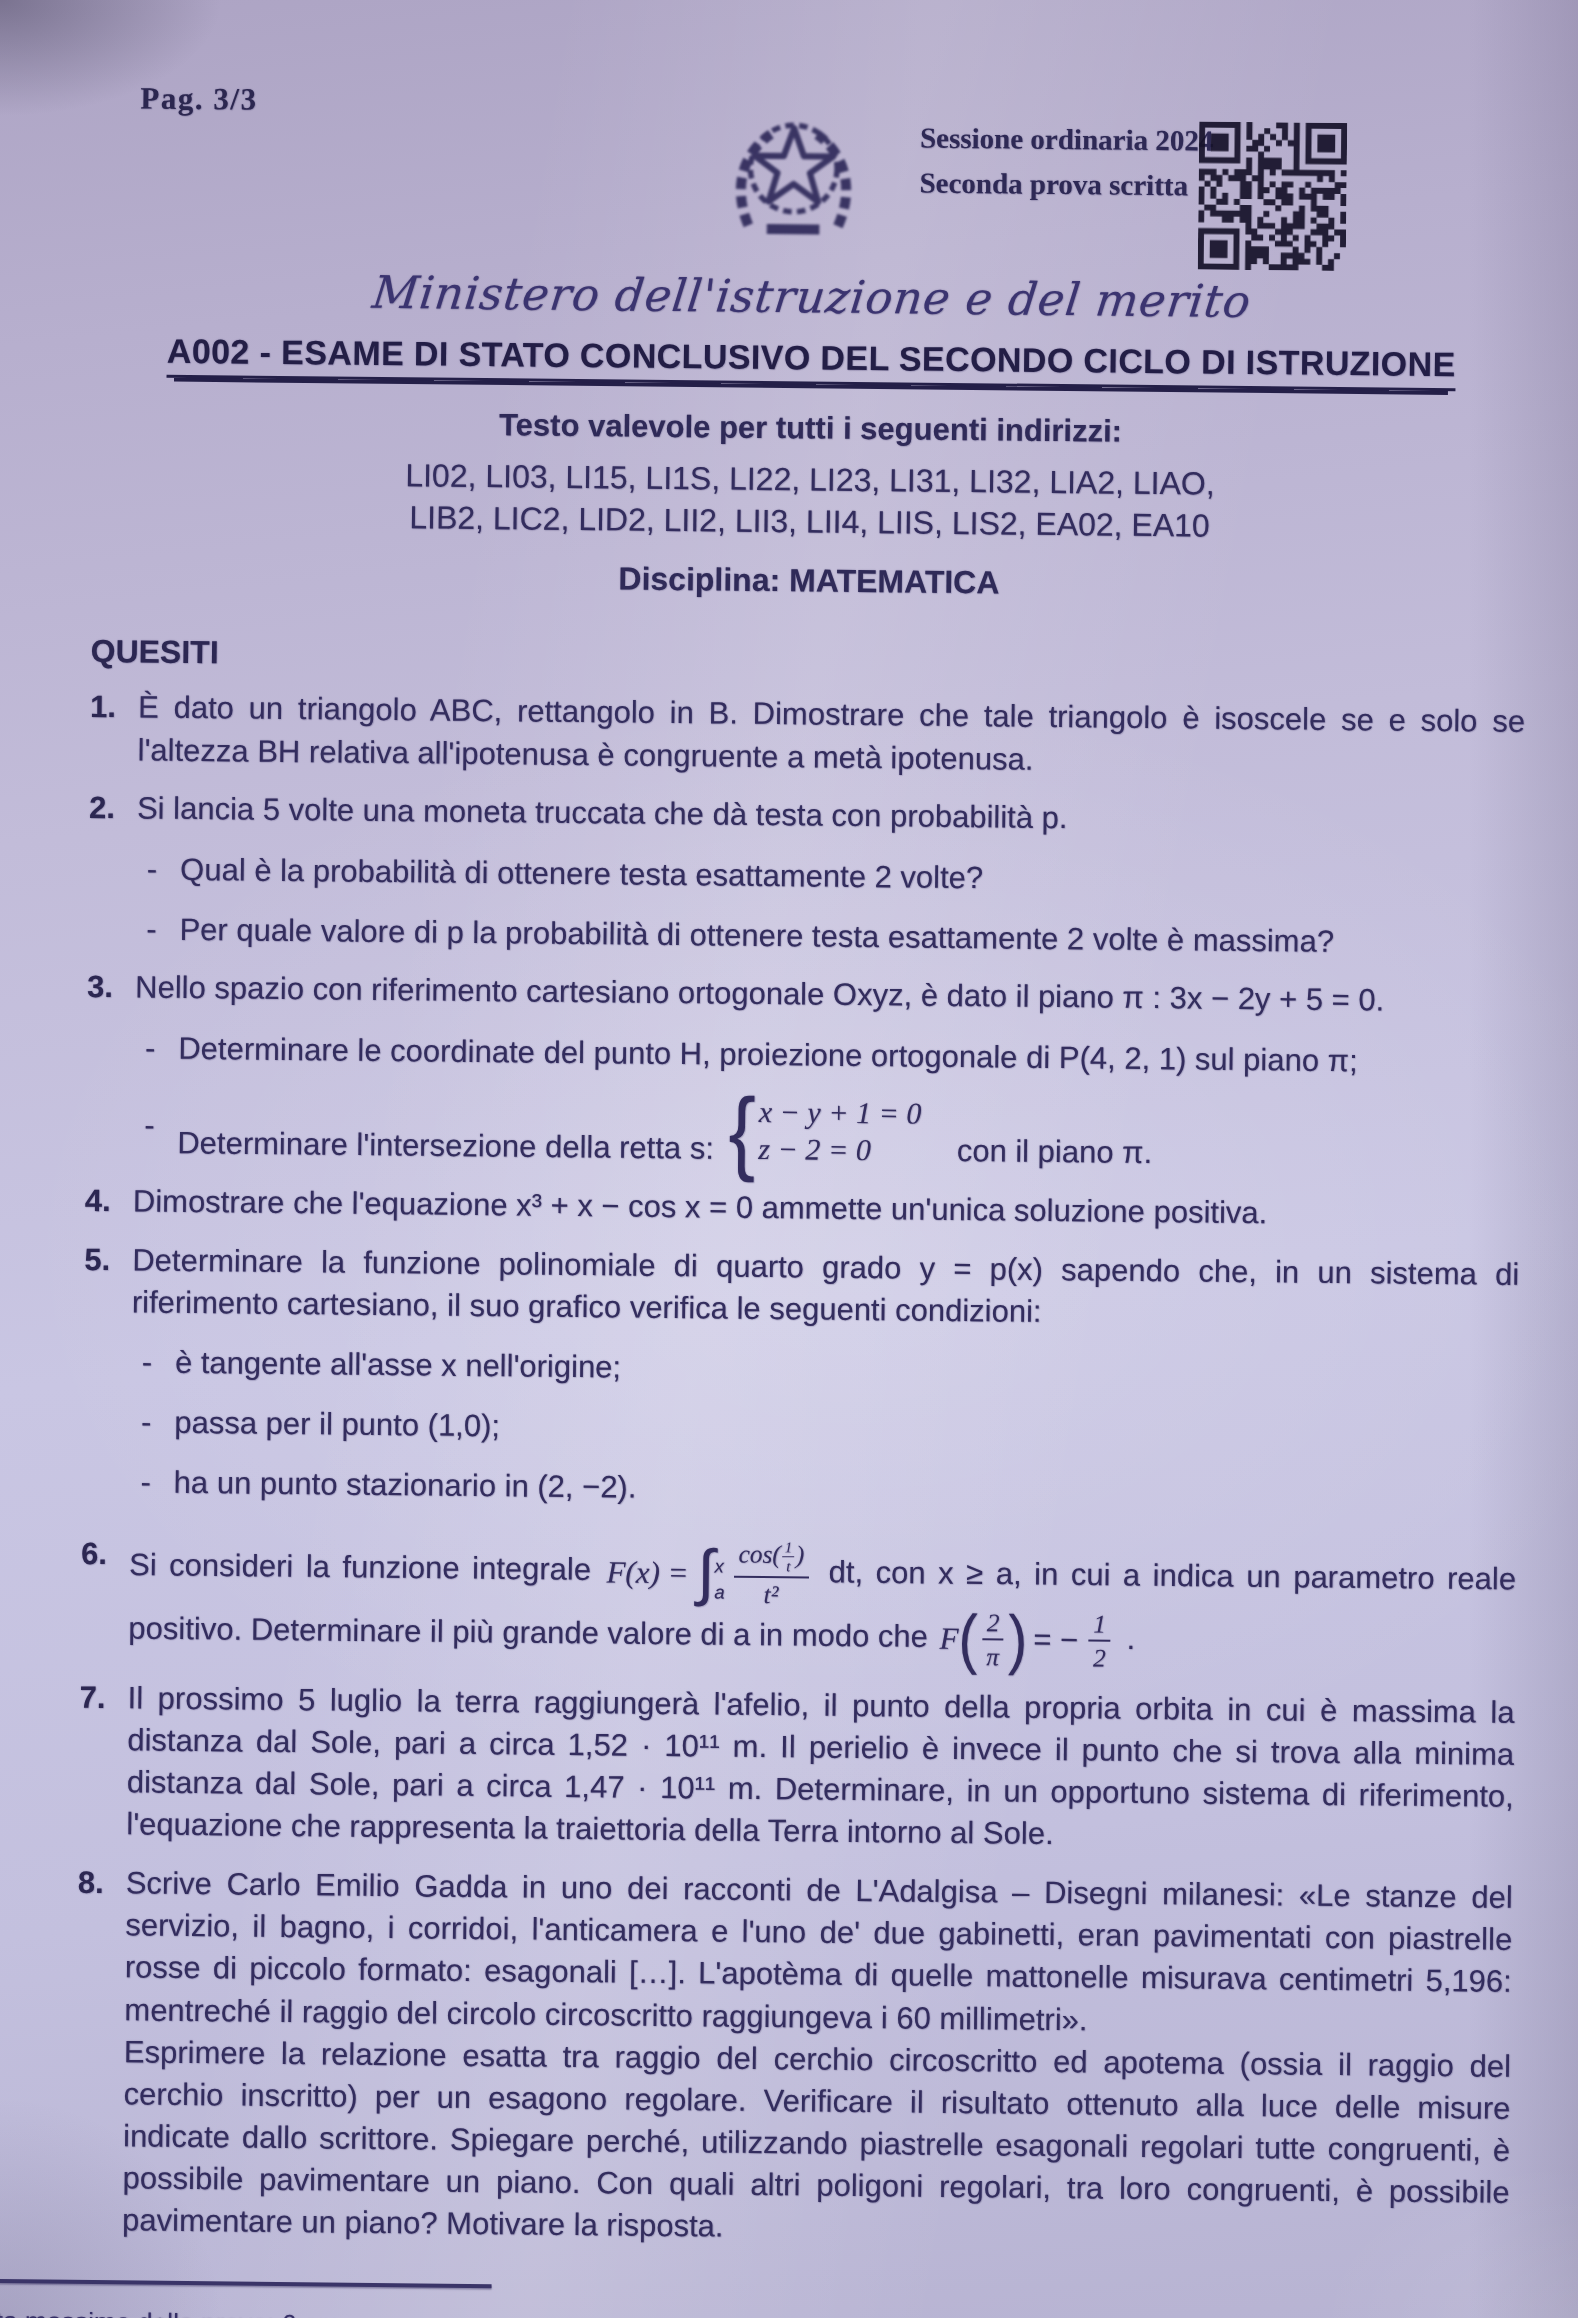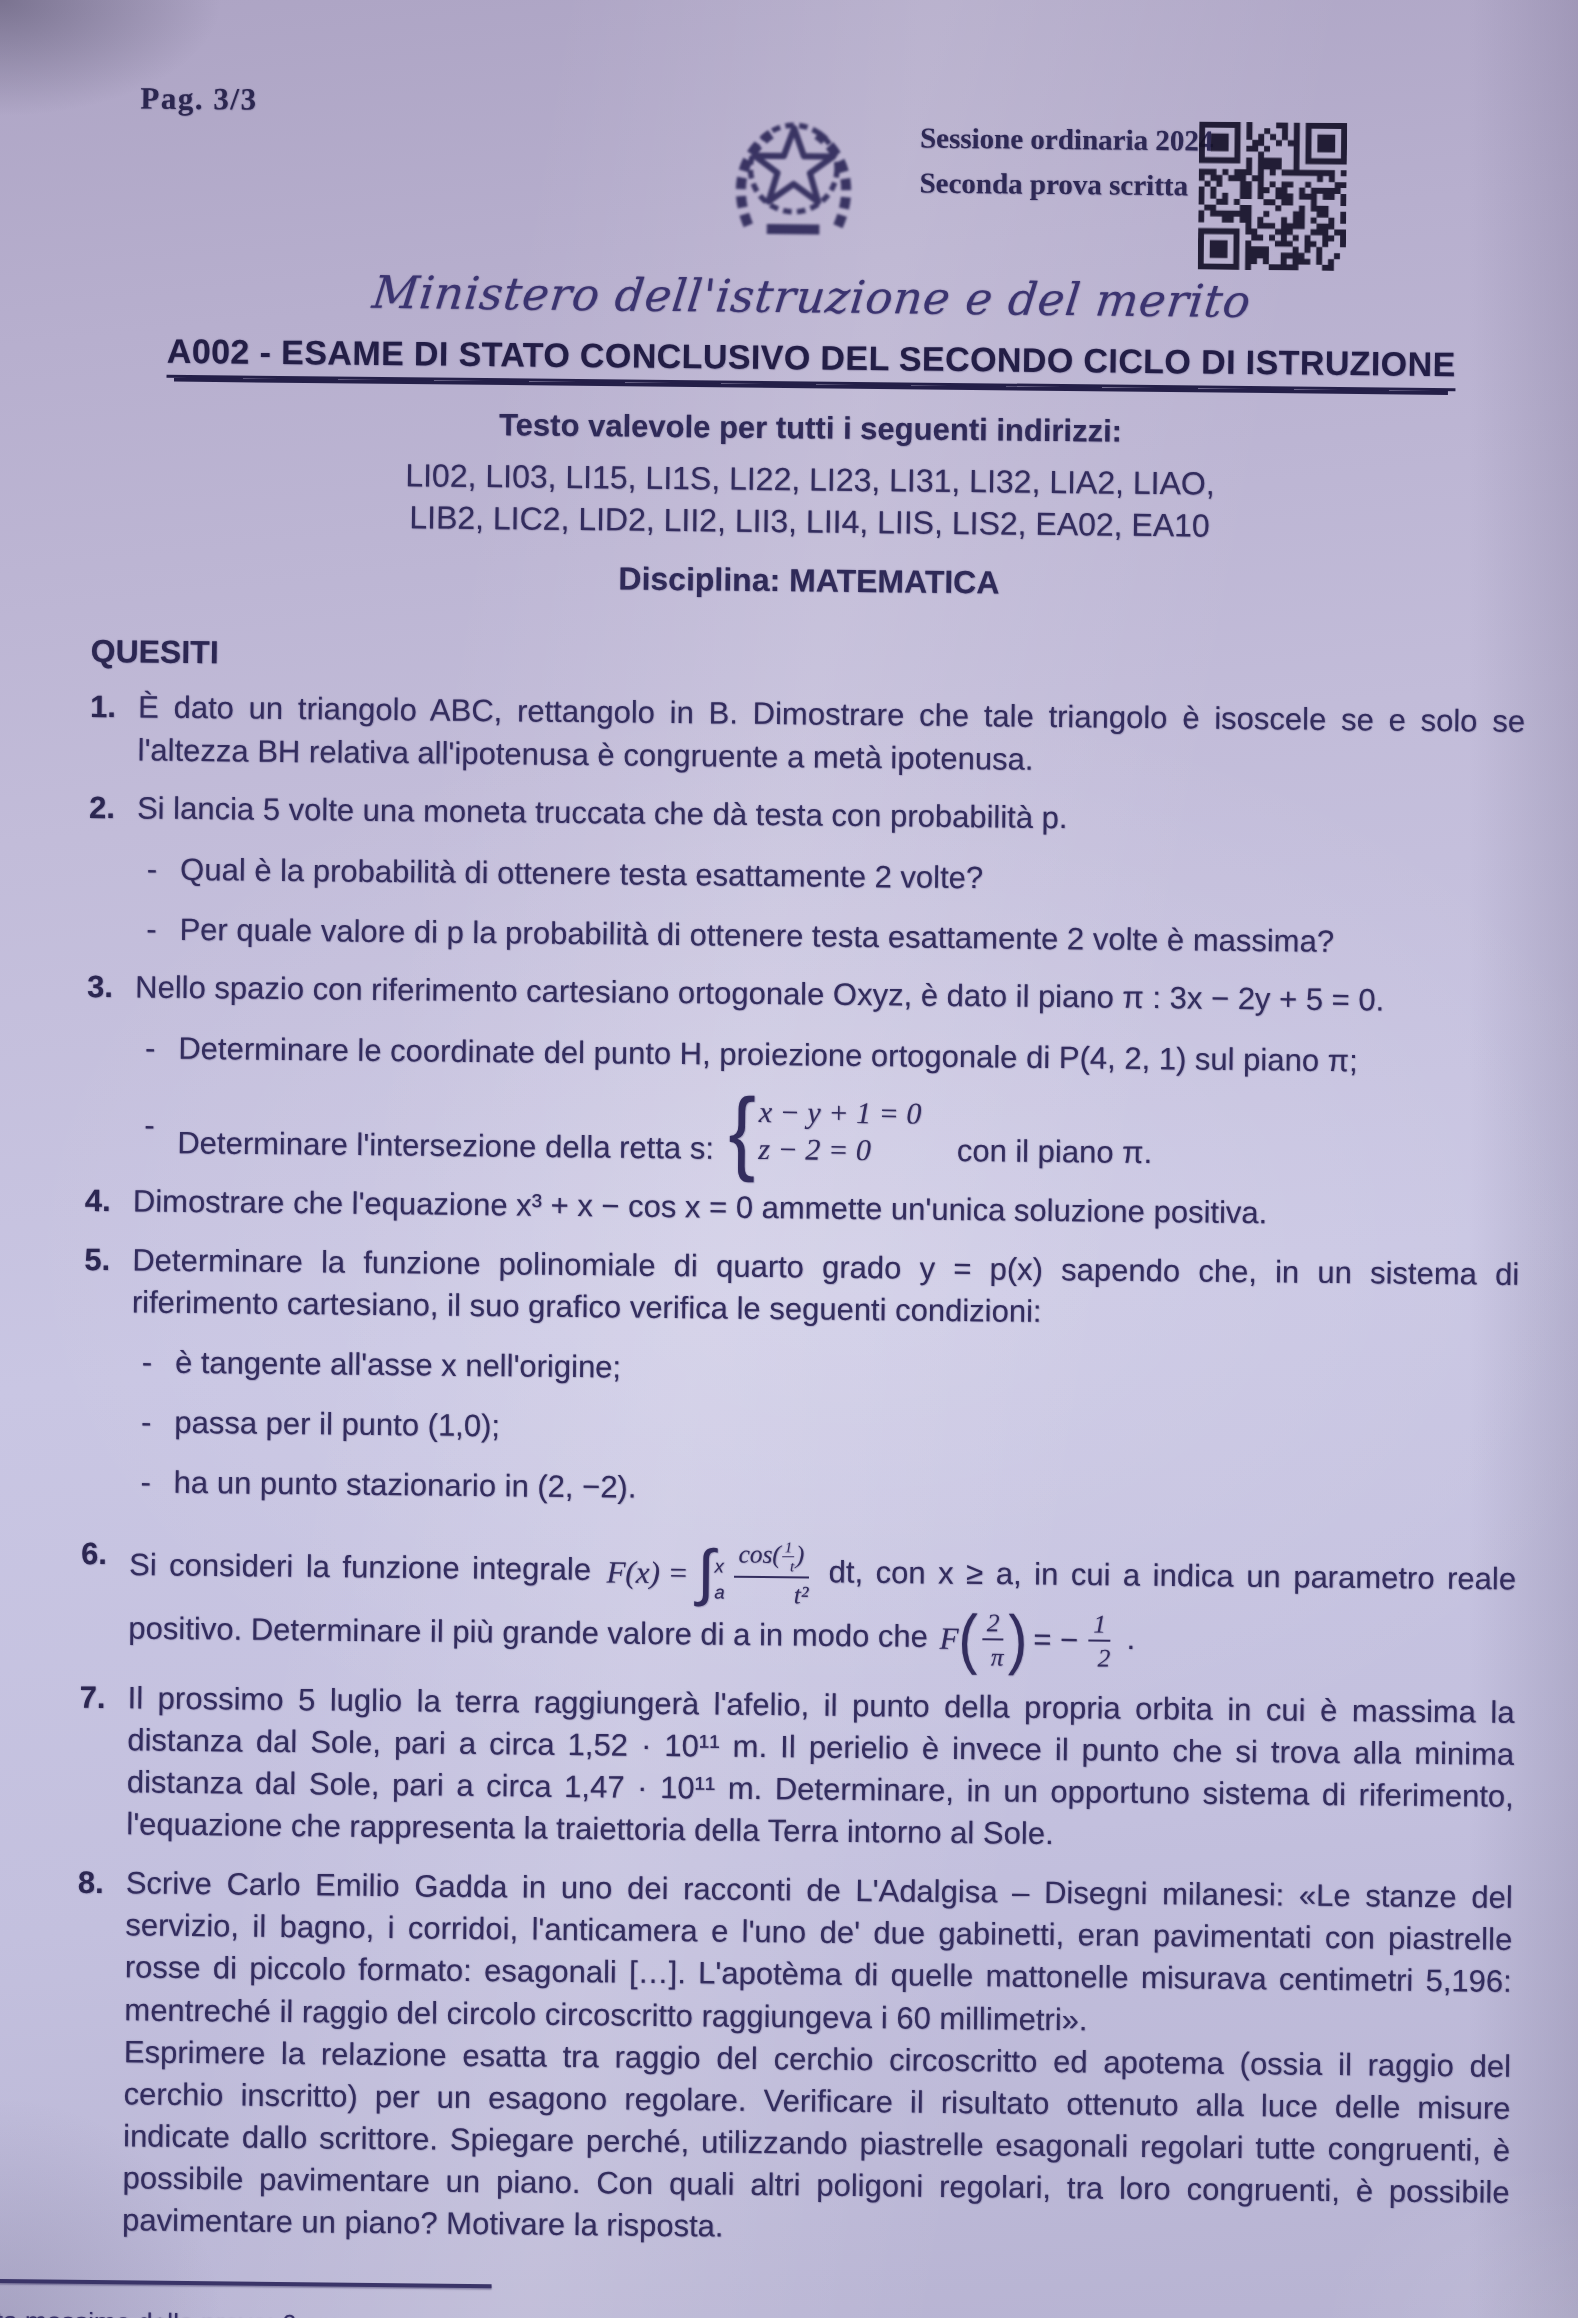--- a/index.html
+++ b/index.html
@@ -59,21 +59,21 @@
   
   .section-heading{font-size:32px;font-weight:bold;margin:41px 0 6px 0;color:#2c2752;}
   .q{display:flex;margin-top:16.6px;font-size:31px;line-height:1.36;}
   .q .num{flex:none;width:33px;font-weight:bold;color:#2c2752;}
   .q .qbody{flex:1;margin-left:15px;text-align:justify;}
   .b{display:flex;margin-top:18px;}
   .b .dash{flex:none;width:13.6px;margin-left:10.6px;}
   .b .btxt{flex:1;margin-left:19.6px;}
   .b.center{align-items:center;}
   
-  .frac{display:inline-flex;flex-direction:column;align-items:flex-end;vertical-align:middle;line-height:1.05;font-size:.82em;margin:0 4.5px;}
+  .frac{display:inline-flex;flex-direction:column;align-items:center;vertical-align:middle;line-height:1.05;font-size:.82em;margin:0 4.5px;}
   .frac .fn{border-bottom:2.3px solid currentColor;padding:0 4.5px 2.3px;}
   .frac .fd{padding-top:2.3px;}
   .frac.tiny{font-size:.58em;margin:0 1.5px;line-height:1;}
   .frac.tiny .fn{border-bottom:1.5px solid currentColor;padding:0 2.3px 0.8px;}
   .mathvar{font-style:italic;font-family:"Liberation Serif","DejaVu Serif",serif;}
   .intgrp{display:inline-flex;align-items:center;vertical-align:middle;margin:0 3px;}
   .int-sign{font-size:2.0em;line-height:.85;font-weight:300;}
   .int-lims{display:inline-flex;flex-direction:column;justify-content:space-between;height:2.1em;font-size:.60em;margin:0 4.5px 0 0;font-style:italic;}
   .bigp{font-size:1.85em;font-weight:300;line-height:.8;display:inline-block;vertical-align:middle;transform:scaleY(1.15);}
   .sysgrp{display:inline-flex;align-items:center;margin:0 6px;}

